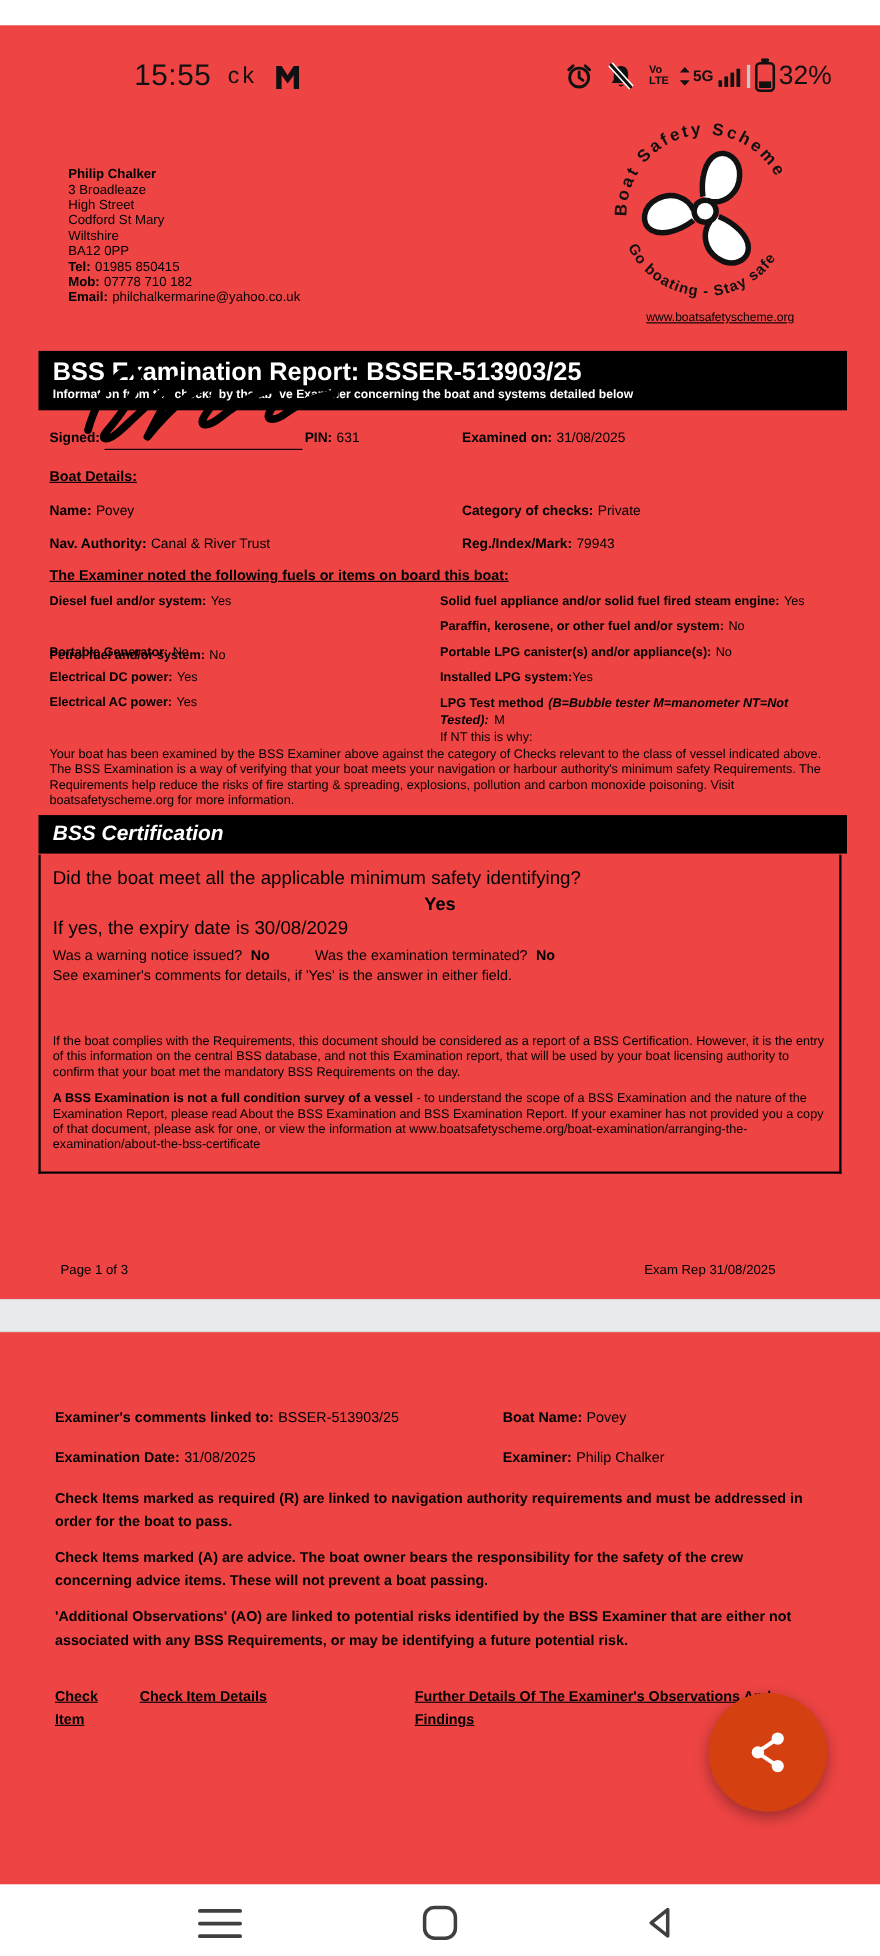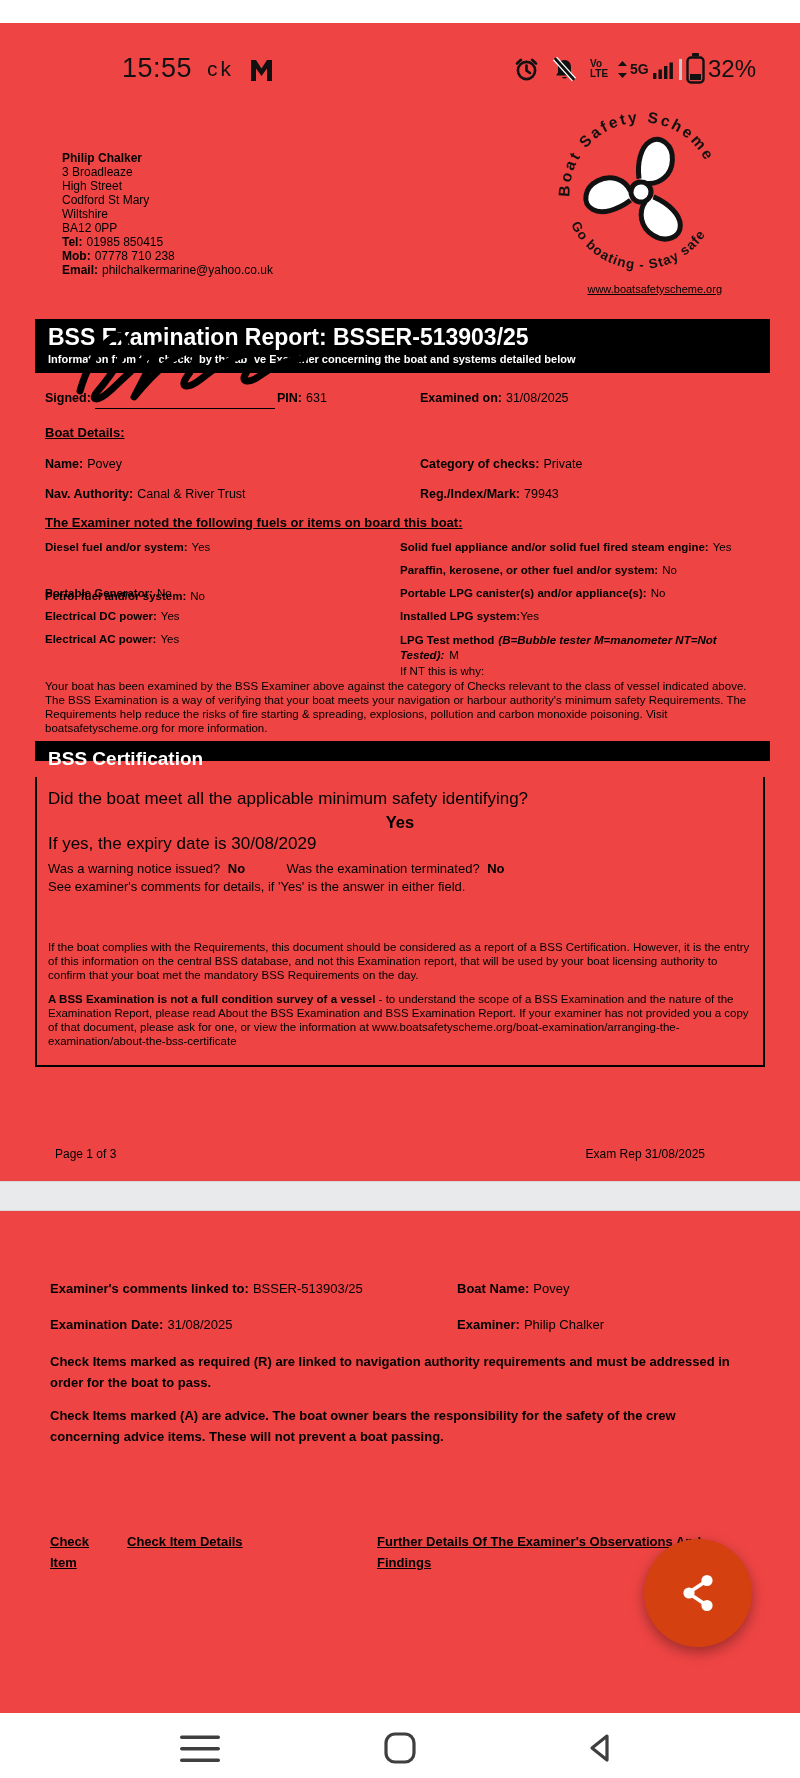--- a/index.html
+++ b/index.html
@@ -80,21 +80,21 @@
   </div>
 
   <div class="abs" style="left:62px;top:128px;font-size:12px;line-height:14px;">
     <div class="b">Philip Chalker</div>
     <div>3 Broadleaze</div>
     <div>High Street</div>
     <div>Codford St Mary</div>
     <div>Wiltshire</div>
     <div>BA12 0PP</div>
     <div class="kv"><span class="lab">Tel:</span><span>01985 850415</span></div>
-    <div class="kv"><span class="lab">Mob:</span><span>07778 710 238</span></div>
+    <div class="kv"><span class="lab">Mob:</span><span>07778 710 182</span></div>
     <div class="kv"><span class="lab">Email:</span><span>philchalkermarine@yahoo.co.uk</span></div>
   </div>
 
   <div class="abs" style="left:550px;top:78px;">
     <svg width="182" height="182" viewBox="-91 -91 182 182" style="font-family:'Liberation Sans',sans-serif;">
       <defs>
         <path id="arcT" d="M -68 26 A 72 72 0 1 1 68 26" fill="none"></path>
         <path id="arcB" d="M -72 28 A 77.3 77.3 0 0 0 72 28" fill="none"></path>
         <path id="blade" d="M 3 -10 C 16 -13 24 -26 20 -40 C 16 -55 1 -60 -7 -51 C -14 -43 -13 -27 -6 -12"></path>
       </defs>
@@ -176,21 +176,21 @@
   <div class="abs kv tight" style="left:400px;top:587px;font-size:11.5px;white-space:nowrap;">
     <span class="lab">Installed LPG system:</span><span>Yes</span></div>
 
   <div class="abs" style="left:400px;top:610px;width:330px;font-size:11.5px;line-height:15px;">
     <span class="b" style="margin-right:4px;">LPG Test method</span><span class="b i" style="margin-right:5px;">(B=Bubble tester M=manometer NT=Not Tested):</span><span>M</span>
   </div>
   <div class="abs" style="left:400px;top:642px;font-size:11.5px;">If NT this is why:</div>
 
   <p class="abs doc-sm" style="left:45px;top:656px;width:716px;margin:0;">Your boat has been examined by the BSS Examiner above against the category of Checks relevant to the class of vessel indicated above. The BSS Examination is a way of verifying that your boat meets your navigation or harbour authority's minimum safety Requirements. The Requirements help reduce the risks of fire starting &amp; spreading, explosions, pollution and carbon monoxide poisoning. Visit boatsafetyscheme.org for more information.</p>
 
-  <div class="abs blackbar" style="left:35px;top:718px;width:735px;height:20px;">
+  <div class="abs blackbar" style="left:35px;top:718px;width:735px;height:35px;font-style:italic;">
     <div class="abs b" style="left:13px;top:7px;font-size:19px;">BSS Certification</div>
   </div>
   <div class="abs" style="left:35px;top:754px;width:730px;height:290px;border:2.5px solid #000;border-top:none;box-sizing:border-box;"></div>
 
   <div class="abs" style="left:48px;top:766px;font-size:17px;">Did the boat meet all the applicable minimum safety identifying?</div>
   <div class="abs b" style="left:37px;top:790px;width:726px;text-align:center;font-size:16.5px;">Yes</div>
   <div class="abs" style="left:48px;top:811px;font-size:17px;">If yes, the expiry date is 30/08/2029</div>
 
   <div class="abs" style="left:48px;top:856px;font-size:13px;">See examiner's comments for details, if 'Yes' is the answer in either field.</div>
   <div class="abs" style="left:48px;top:838px;font-size:13px;">
@@ -216,20 +216,21 @@
   <div class="abs kv" style="left:457px;top:1258px;font-size:13px;">
     <span class="lab">Boat Name:</span><span>Povey</span></div>
 
   <div class="abs kv" style="left:50px;top:1294px;font-size:13px;">
     <span class="lab">Examination Date:</span><span>31/08/2025</span></div>
   <div class="abs kv" style="left:457px;top:1294px;font-size:13px;">
     <span class="lab">Examiner:</span><span>Philip Chalker</span></div>
 
   <p class="abs para-bold" style="left:50px;top:1328px;width:690px;margin:0;">Check Items marked as required (R) are linked to navigation authority requirements and must be addressed in order for the boat to pass.</p>
   <p class="abs para-bold" style="left:50px;top:1382px;width:690px;margin:0;">Check Items marked (A) are advice. The boat owner bears the responsibility for the safety of the crew concerning advice items. These will not prevent a boat passing.</p>
+  <p class="abs para-bold" style="left:50px;top:1436px;width:690px;margin:0;">'Additional Observations' (AO) are linked to potential risks identified by the BSS Examiner that are either not associated with any BSS Requirements, or may be identifying a future potential risk.</p>
 
   <div class="abs th" style="left:50px;top:1508px;width:54px;">Check Item</div>
   <div class="abs th" style="left:127px;top:1508px;">Check Item Details</div>
   <div class="abs th" style="left:377px;top:1508px;width:337px;">Further Details Of The Examiner's Observations And Findings</div>
 
   <div class="abs fab" style="left:644px;top:1516px;width:108px;height:108px;background:#D4400F;">
     <span>
       <svg width="46" height="46" viewBox="0 0 46 46">
         <line x1="29" y1="12.5" x2="17" y2="20.5" stroke="#fff" stroke-width="3.6"></line>
         <line x1="17" y1="25.5" x2="29" y2="33.5" stroke="#fff" stroke-width="3.6"></line>

